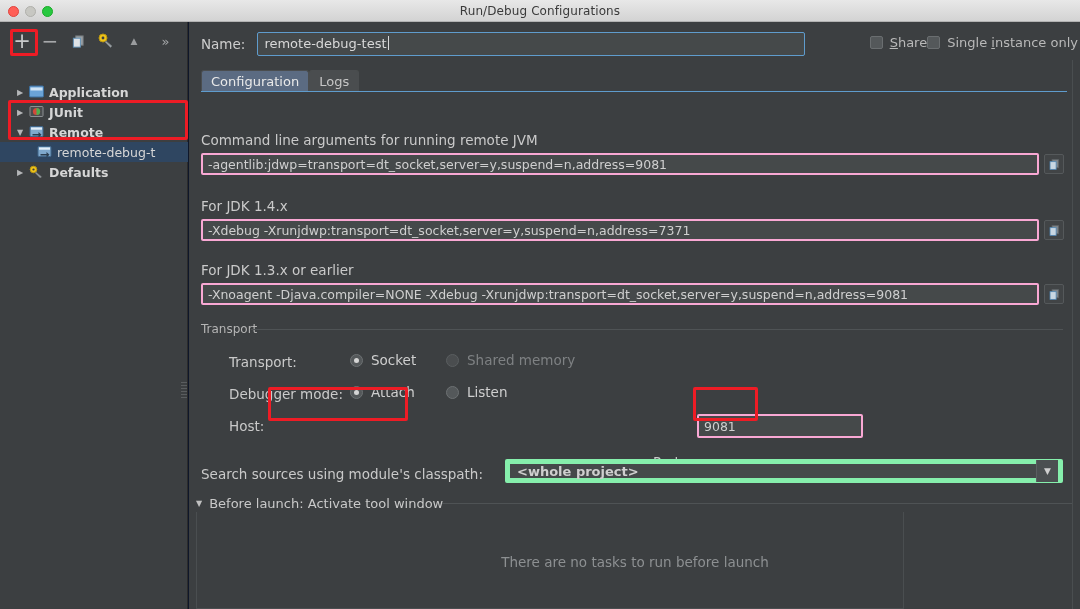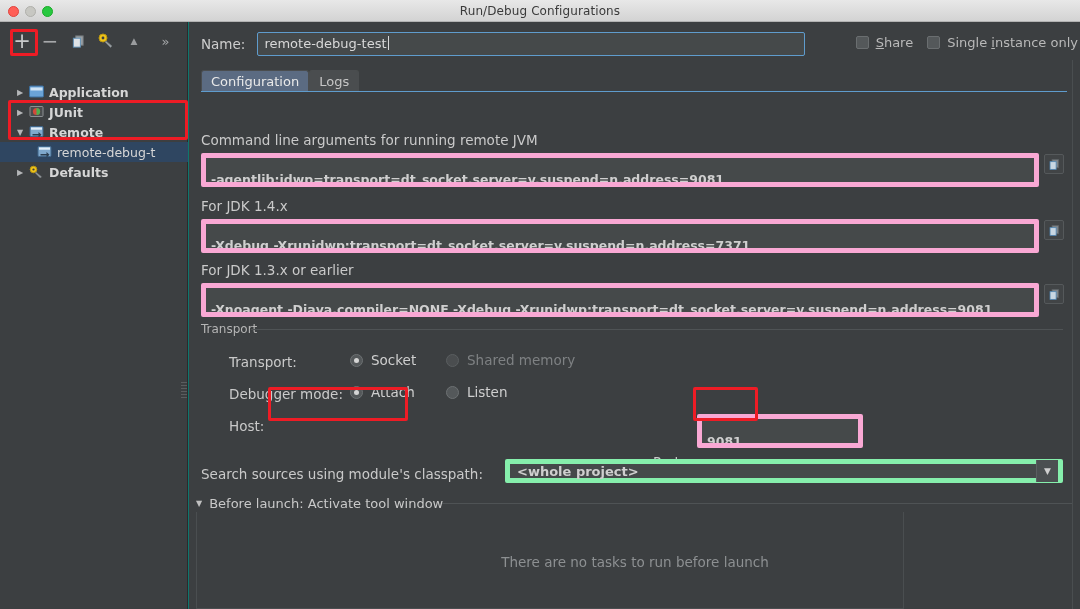--- a/index.html
+++ b/index.html
@@ -7,21 +7,21 @@
     margin: 0; padding: 0;
     width: 1080px; height: 609px;
     overflow: hidden;
     background: #3c3f41;
     font-family: "DejaVu Sans", "Liberation Sans", sans-serif;
     -webkit-font-smoothing: antialiased;
   }
   #app {
     position: relative;
     width: 1080px; height: 609px;
-    background: #0f766e;
+    background: #0f172a;
     color: #bbbbbb;
   }
 
   
   .titlebar {
     position: absolute; left: 0; top: 0; width: 1080px; height: 22px;
     background: linear-gradient(#e8e8e8, #d3d3d3);
     border-bottom: 1px solid #b2b2b2;
     display: flex; align-items: center;
   }
@@ -103,21 +103,21 @@
     border-radius: 2px;
     color: #d8d8d8; font-size: 13px;
     padding: 0 6px; line-height: 22px;
     position: relative;
   }
   .caret {
     display:inline-block; width:1px; height:14px; background:#d8d8d8;
     vertical-align:-2px; margin-left:1px;
   }
   .checks {
-    position: absolute; right: 2px; top: 13px; display: flex; align-items: center; gap: 14px;
+    position: absolute; right: 2px; top: 13px; display: flex; align-items: center; gap: 0;
   }
   .chk { display: flex; align-items: center; gap: 7px; font-size: 13px; color: #b9b9b9; }
   .box {
     width: 13px; height: 13px; background: #54585a;
     border: 1px solid #6a6e70; border-radius: 2px; display:block;
   }
   .mn { text-decoration: underline; }
 
   
   .tabs {
@@ -137,23 +137,23 @@
   }
 
   .content {
     position: absolute; left: 0; top: 70px; width: 970px; height: 412px;
   }
   .field-label {
     position: absolute; font-size: 13.5px; color: #cacaca; white-space: nowrap;
   }
   .txt-field {
     position: absolute; height: 22px;
-    background: #45494a; border: 5px solid #f9a8d4; border-radius: 2px;
+    background: #45494a; border: 2px solid #f9a8d4; border-radius: 2px;
     color: #cfcfcf; font-size: 12.5px; line-height: 20px;
-    padding: 12px 5px; white-space: nowrap; overflow: hidden; font-weight: bold;
+    padding: 0 5px; white-space: nowrap; overflow: hidden;
   }
   .copy-btn {
     position: absolute; width: 20px; height: 20px;
     border: 1px solid #55595b; border-radius: 2px; background: #414446;
     display: flex; align-items: center; justify-content: center;
   }
 
   
   .group-title {
     position: absolute; font-size: 12px; color: #b5b5b5; background: #3c3f41;

